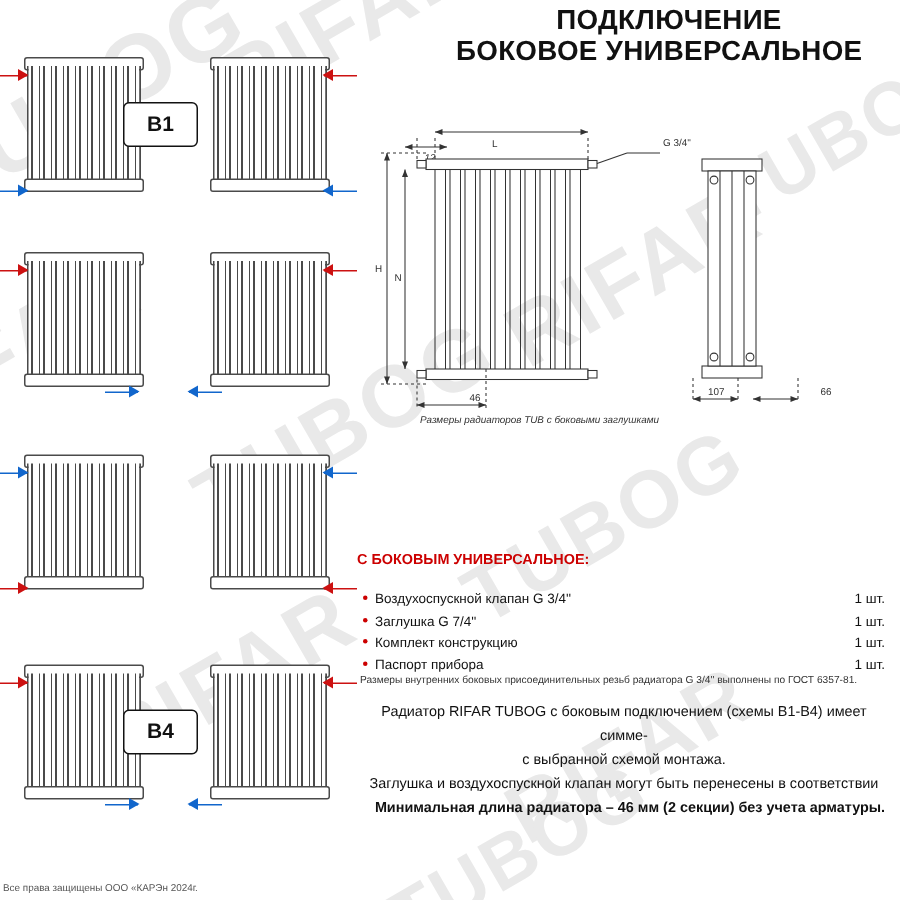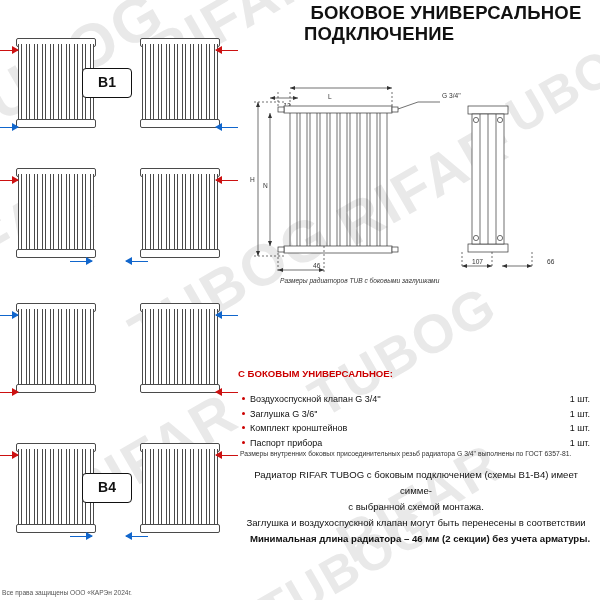--- a/index.html
+++ b/index.html
@@ -101,22 +101,22 @@
   <span style="left:330px;top:150px;font-size:58px;transform:rotate(-30deg);">RIFAR</span>
   <span style="left:300px;top:320px;font-size:54px;transform:rotate(-30deg);">TUBOG</span>
   <span style="left:60px;top:420px;font-size:58px;transform:rotate(-30deg);">RIFAR</span>
   <span style="left:330px;top:470px;font-size:56px;transform:rotate(-30deg);">RIFAR</span>
   <span style="left:470px;top:60px;font-size:50px;transform:rotate(-30deg);">TUBOG</span>
   <span style="left:250px;top:540px;font-size:50px;transform:rotate(-30deg);">TUBOG</span>
 </div>
 
 <div class="header">
   <div class="title">
+    <div>ПОДКЛЮЧЕНИЕ</div>
     <div>БОКОВОЕ УНИВЕРСАЛЬНОЕ</div>
-    <div>ПОДКЛЮЧЕНИЕ</div>
   </div>
 </div>
 
 <div class="schemes">
 
   <div class="scheme" style="top:0;">
     <div class="rad" style="left:18px;">
       <div class="caphi"></div>
       <div class="body"></div>
       <div class="caplo"></div>
@@ -332,25 +332,25 @@
 <div class="txt kit-title" style="left:238px;top:367px;">
   <div class="red">С БОКОВЫМ УНИВЕРСАЛЬНОЕ:</div>
 </div>
 
 <div class="txt kit-list" style="left:240px;top:392px;width:350px;">
   <div class="row">
     <span>Воздухоспускной клапан G 3/4''</span>
     <span class="qty">1 шт.</span>
   </div>
   <div class="row">
-    <span>Заглушка G 3/6''</span>
+    <span>Заглушка G 7/4''</span>
     <span class="qty">1 шт.</span>
   </div>
   <div class="row">
-    <span>Комплект кронштейнов</span>
+    <span>Комплект конструкцию</span>
     <span class="qty">1 шт.</span>
   </div>
   <div class="row">
     <span>Паспорт прибора</span>
     <span class="qty">1 шт.</span>
   </div>
 </div>
 
 <div class="txt note" style="left:240px;top:450px;width:350px;">Размеры внутренних боковых присоединительных резьб радиатора G 3/4'' выполнены по ГОСТ 6357-81.</div>
 

